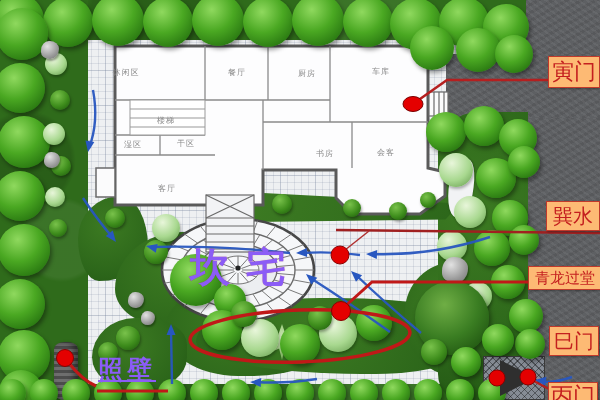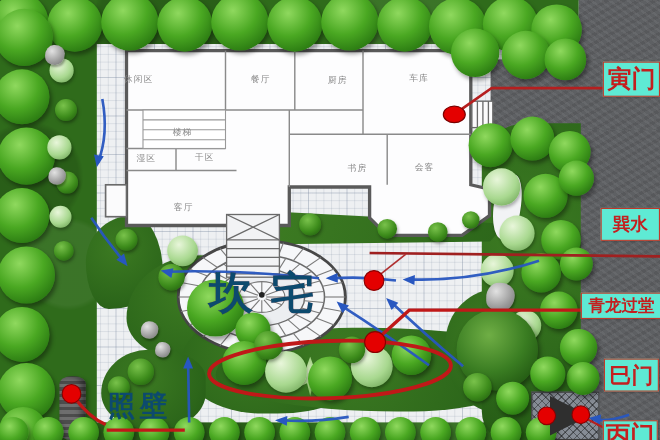--- a/index.html
+++ b/index.html
@@ -47,26 +47,26 @@
   
   #cylinder{left:54px;top:342px;width:24px;height:58px;border-radius:11px/7px;
     background:repeating-linear-gradient(0deg,#6e6e6e 0 3px,#4c4c4c 3px 6px);
     box-shadow:inset -4px 0 6px rgba(0,0,0,.45), 2px 2px 4px rgba(0,0,0,.4);}
   
   #driveway{left:483px;top:356px;width:62px;height:44px;background-color:#868c95;
     background-image:repeating-linear-gradient(45deg, rgba(0,0,0,.38) 0 1px, transparent 1px 5px),
                      repeating-linear-gradient(-45deg, rgba(0,0,0,.38) 0 1px, transparent 1px 5px);
     border:1px solid #3a3a3a;box-sizing:border-box;}
   
-  .redlabel{position:absolute;color:#0c4a6e;font-weight:bold;line-height:1;}
-  .labelbox{position:absolute;background:#5eead4;border:1px solid #c0392b;color:#c41f1f;font-weight:bold;
+  .redlabel{position:absolute;color:#8b5cf6;font-weight:bold;line-height:1;}
+  .labelbox{position:absolute;background:#fdba74;border:1px solid #c0392b;color:#c41f1f;font-weight:normal;
     display:flex;align-items:center;justify-content:center;box-shadow:1px 1px 2px rgba(0,0,0,.35);}
   #kan-house{left:156px;top:247px;width:170px;font-size:40px;letter-spacing:16px;text-indent:10px;text-align:center;
     text-shadow:0 0 1px rgba(160,0,0,.4);}
-  #zhaobi{left:98px;top:357px;font-size:25px;letter-spacing:4px;}
+  #zhaobi{left:98px;top:357px;font-size:25px;letter-spacing:4px;text-decoration:underline;}
   .roomlabel{position:absolute;color:#8a8a8a;font-size:8px;letter-spacing:1px;white-space:nowrap;transform:translate(-50%,-50%);}
   svg{position:absolute;overflow:visible;}
 </style>
 </head>
 <body>
 
 <div id="canvas">
 
   <div id="paving" class="abs"></div>
 
@@ -339,18 +339,18 @@
     <circle cx="341" cy="311" r="9.5" fill="#e40000" stroke="#8a0000"></circle>
     <circle cx="65" cy="358" r="8.5" fill="#e40000" stroke="#8a0000"></circle>
     <circle cx="497" cy="378" r="8" fill="#e40000" stroke="#8a0000"></circle>
     <circle cx="528" cy="377" r="8" fill="#e40000" stroke="#8a0000"></circle>
   </svg>
 
   <div id="kan-house" class="redlabel">坎宅</div>
   <div id="zhaobi" class="redlabel">照壁</div>
 
   <div class="labelbox" style="left:548px;top:56px;width:50px;height:30px;font-size:22px;">寅门</div>
-  <div class="labelbox" style="left:546px;top:189px;width:52px;height:28px;font-size:16px;">巽水</div>
+  <div class="labelbox" style="left:546px;top:201px;width:52px;height:28px;font-size:20px;">巽水</div>
   <div class="labelbox" style="left:528px;top:266px;width:72px;height:22px;font-size:15px;">青龙过堂</div>
   <div class="labelbox" style="left:549px;top:326px;width:48px;height:28px;font-size:20px;">巳门</div>
   <div class="labelbox" style="left:548px;top:382px;width:48px;height:26px;font-size:22px;">丙门</div>
 
 </div>
 
 </body></html>

